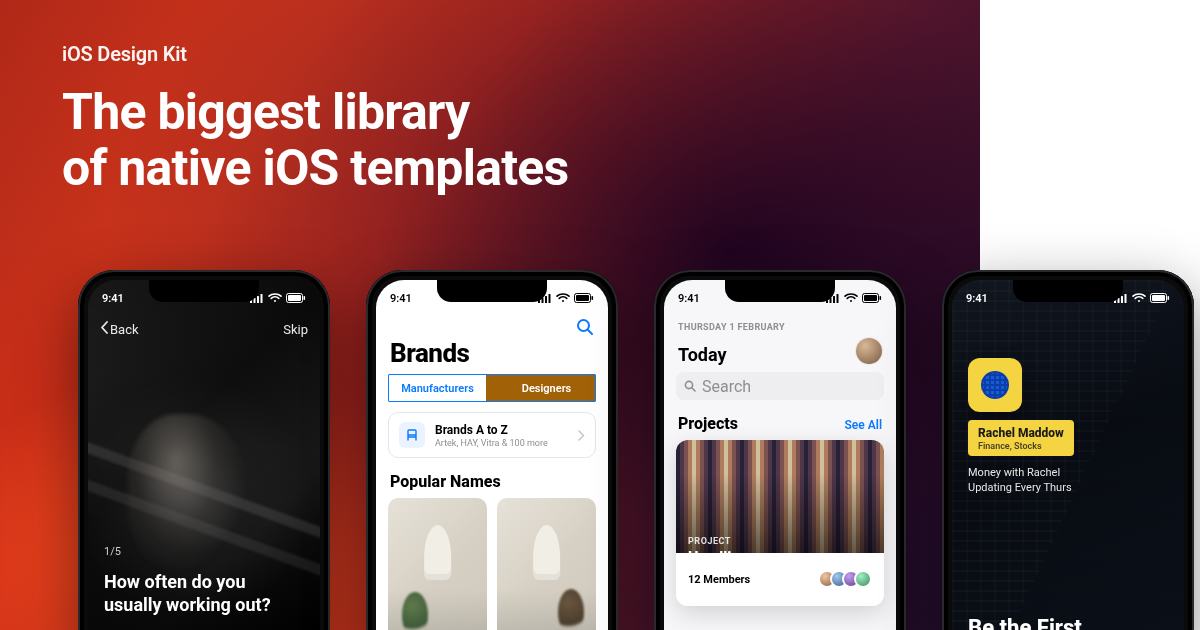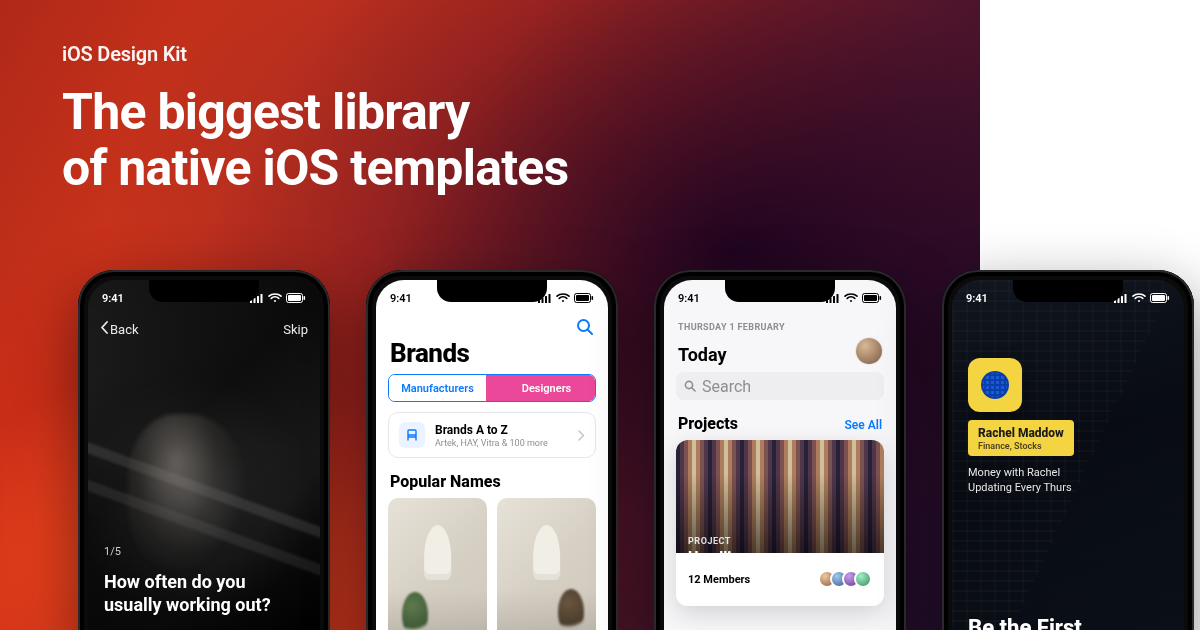--- a/index.html
+++ b/index.html
@@ -94,26 +94,26 @@
     position: absolute; left: 16px; right: 16px; bottom: 34px;
     font-size: 18px; font-weight: 700; line-height: 1.25; color: #fff;
   }
 
   
   .p2 .phone-screen { background: #fff; color: #000; }
   .p2 .search-icon { position: absolute; top: 38px; right: 14px; }
   .p2 .title { position: absolute; left: 14px; top: 58px; font-size: 26px; font-weight: 800; letter-spacing: -0.02em; }
   .p2 .seg {
     position: absolute; left: 12px; right: 12px; top: 94px; height: 28px;
-    border: 1px solid #0a7aff; border-radius: 7px; overflow: hidden;
+    border: 1px solid #0a7aff; border-radius: 1px; overflow: hidden;
     display: flex; font-size: 11px; font-weight: 600;
   }
   .p2 .seg .segbtn { flex: 1; display: flex; align-items: center; justify-content: center; }
   .p2 .seg .inactive { color: #0a7aff; background: #fff; }
-  .p2 .seg .active { color: #fff; background: #ec4899; padding-left: 12px; }
+  .p2 .seg .active { color: #fff; background: #a16207; padding-left: 12px; }
   .p2 .card {
     position: absolute; left: 12px; right: 12px; top: 132px; height: 46px;
     border: 1px solid #e5e5ea; border-radius: 10px; display: flex; align-items: center;
     padding: 0 10px; gap: 10px; background: #fff;
   }
   .p2 .card .ico {
     width: 26px; height: 26px; border-radius: 6px; background: #eaf3ff;
     display: flex; align-items: center; justify-content: center; color:#0a7aff; font-size:14px;
   }
   .p2 .card .txt { flex: 1; }

